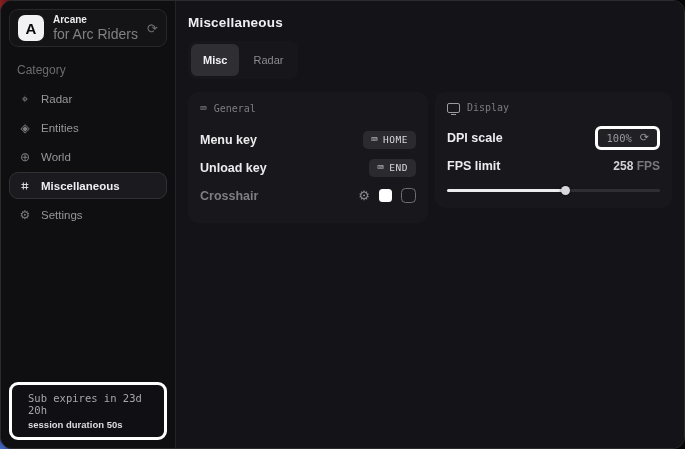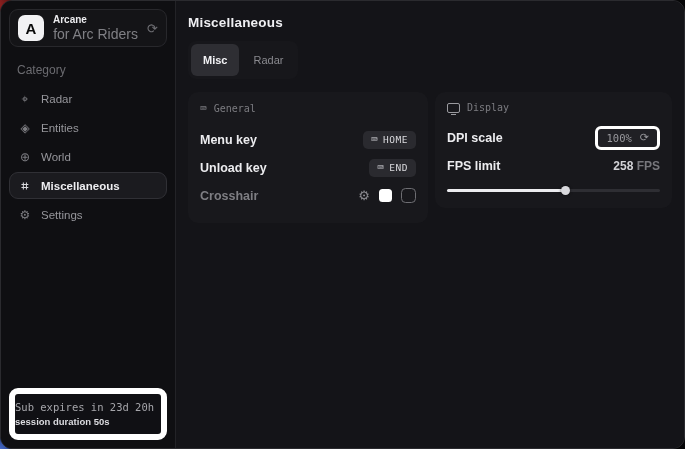--- a/index.html
+++ b/index.html
@@ -56,22 +56,22 @@
     color:#96969b; font-size:11.5px; cursor:pointer;
   }
   .nav-item .it-ic { width:14px; text-align:center; font-size:12px; color:#7c7c81; }
   .nav-item.active {
     background:#1b1b1f; border-color:#303035; color:#eeeef1; font-weight:bold;
   }
   .nav-item.active .it-ic { color:#d8d8dc; }
 
   .sb-footer {
     margin-top:auto;
-    border:6px solid #ffffff; border-radius:9px;
-    padding:7px 0; background:#101014;
+    border:3px solid #ffffff; border-radius:9px;
+    padding:7px 16px; background:#101014;
   }
   .sb-footer-l1 { font-family:"DejaVu Sans Mono", monospace; font-size:10.5px; color:#a6a6ab; margin-bottom:3px; }
   .sb-footer-l2 { font-size:9.5px; font-weight:bold; color:#dcdce0; }
 
   
   .main { flex:1; background:#141418; padding:14px 14px 0 12px; }
   .page-title { color:#f0f0f3; font-size:13.5px; font-weight:bold; letter-spacing:.2px; }
 
   .tabs {
     display:inline-flex; gap:2px; margin-top:11px;

